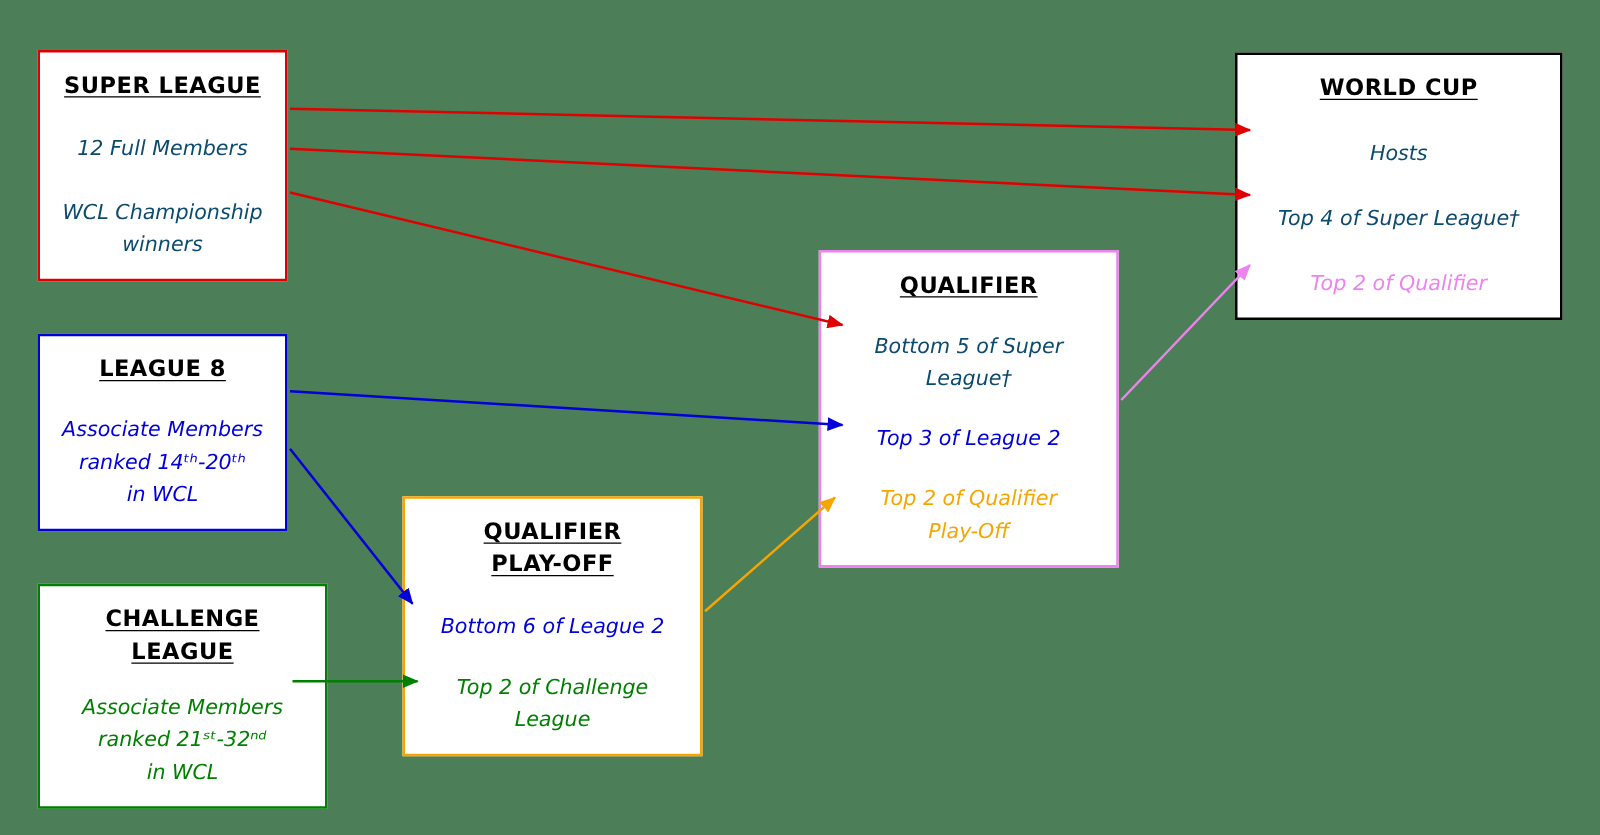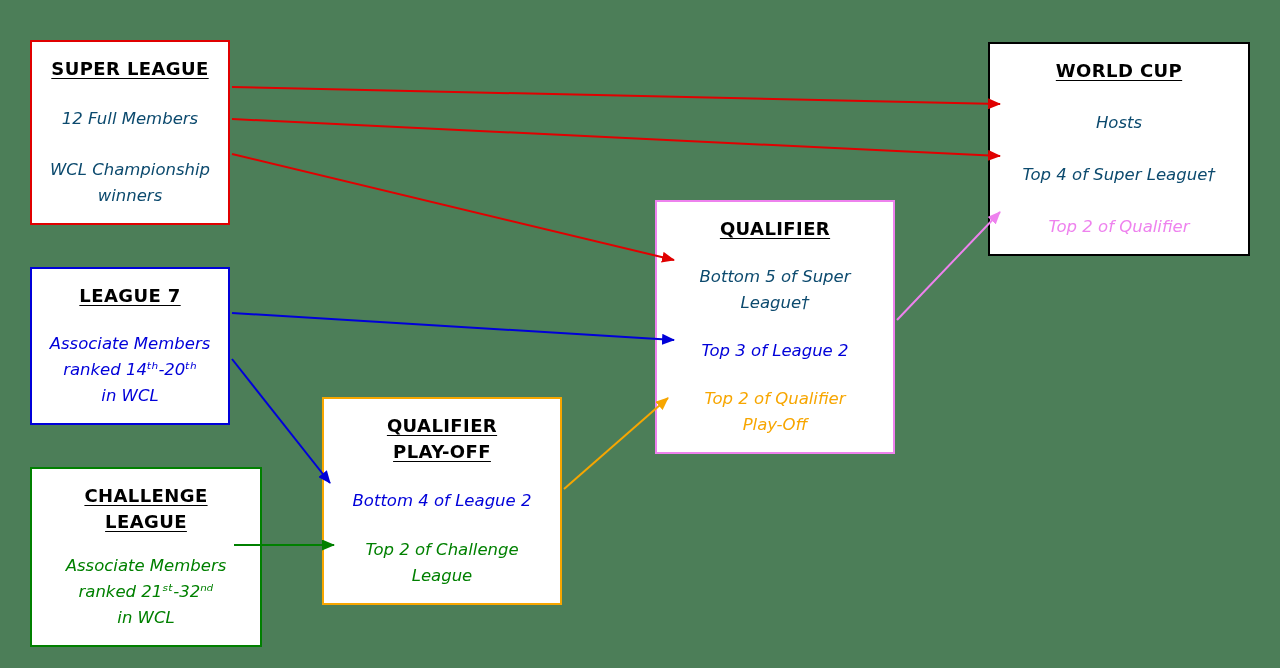--- a/index.html
+++ b/index.html
@@ -86,38 +86,38 @@
 <div class="diagram">
 
   <div class="box" id="super-league">
     <div class="title">SUPER LEAGUE</div>
     <div class="item c-red">12 Full Members</div>
     <div class="item c-red">WCL Championship
 winners</div>
   </div>
 
   <div class="box" id="league-2">
-    <div class="title">LEAGUE 7</div>
+    <div class="title">LEAGUE 8</div>
     <div class="item c-blue">Associate Members
 ranked 14ᵗʰ-20ᵗʰ
 in WCL</div>
   </div>
 
   <div class="box" id="challenge-league">
     <div class="title">CHALLENGE
 LEAGUE</div>
     <div class="item c-green">Associate Members
 ranked 21ˢᵗ-32ⁿᵈ
 in WCL</div>
   </div>
 
   <div class="box" id="qualifier-playoff">
     <div class="title">QUALIFIER
 PLAY-OFF</div>
-    <div class="item c-blue">Bottom 4 of League 2</div>
+    <div class="item c-blue">Bottom 6 of League 2</div>
     <div class="item c-green">Top 2 of Challenge
 League</div>
   </div>
 
   <div class="box" id="qualifier">
     <div class="title">QUALIFIER</div>
     <div class="item c-red">Bottom 5 of Super
 League†</div>
     <div class="item c-blue">Top 3 of League 2</div>
     <div class="item c-orange">Top 2 of Qualifier

